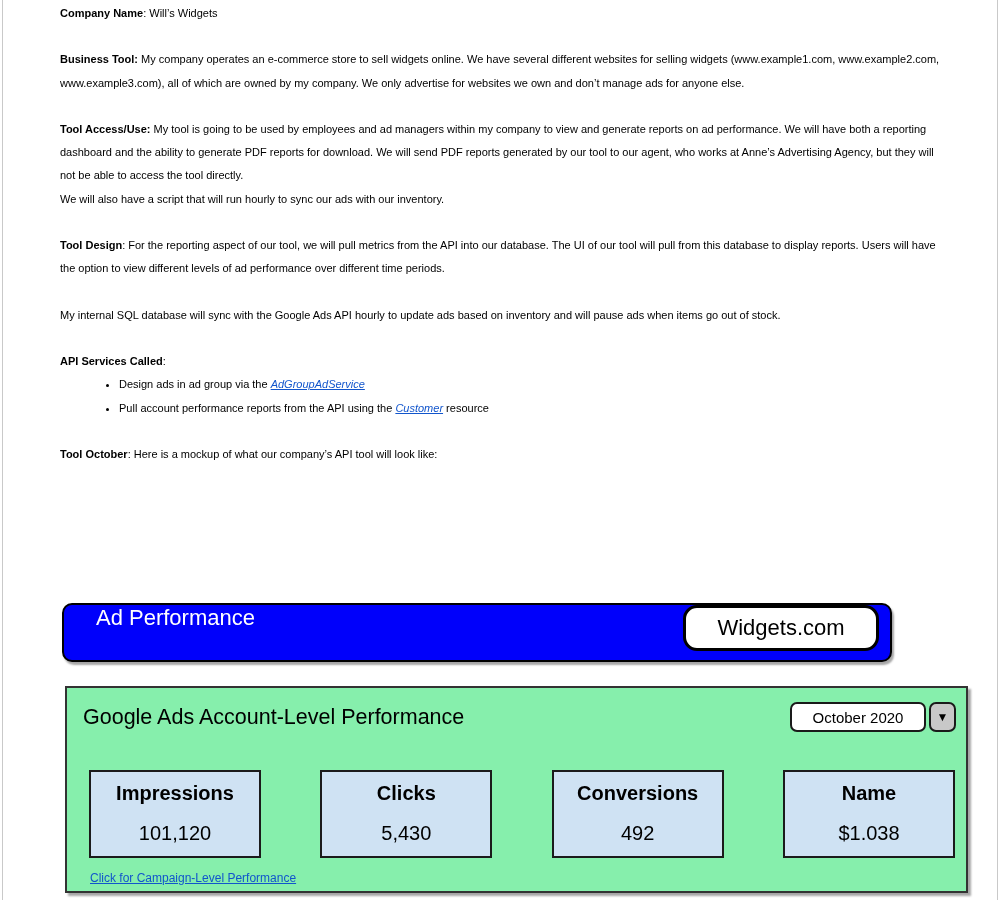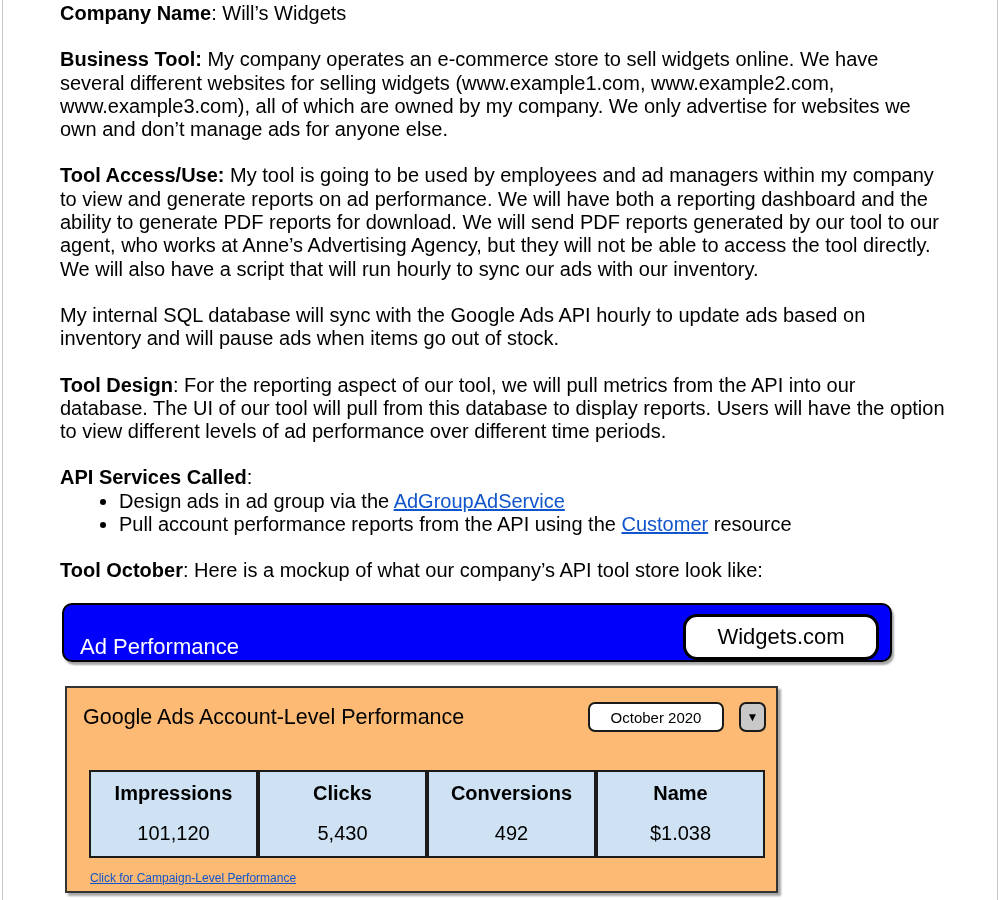--- a/index.html
+++ b/index.html
@@ -11,64 +11,64 @@
     position: relative;
     overflow: hidden;
   }
   .edge { position: absolute; top: 0; bottom: 0; width: 1px; background: #c9c9c9; }
   .edge-left { left: 2px; }
   .edge-right { right: 2px; }
 
   
   .doc {
     position: absolute; left: 60px; top: 2px; width: 888px;
-    font-size: 20px; line-height: 23.3px;
+    font-size: 11px; line-height: 23.3px;
   }
   .doc p { margin: 0; }
   .doc p.para { margin-top: 23px; }
   .doc b { font-weight: bold; }
   .doc ul { margin: 0; padding-left: 59px; list-style: disc; }
   .doc li { line-height: 23.3px; }
-  .doclink { color: #1155cc; text-decoration: underline; cursor: pointer; }
+  .doclink { color: #1155cc; text-decoration: underline; cursor: pointer; font-style: italic; }
 
   
   .header-bar {
     position: absolute; left: 62px; top: 603px;
     width: 830px; height: 59px; box-sizing: border-box;
     background: #0000fb;
     border: 2px solid #000;
     border-radius: 10px;
-    display: flex; align-items: flex-end;
-    padding-left: 16px;
+    display: flex; align-items: flex-start;
+    padding-left: 32px;
     box-shadow: 2px 3px 2px rgba(0,0,0,0.35);
     gap: 21px;
   }
   .bar-title { color: #ffffff; font-size: 22px; }
   .site-button {
     margin-left: auto; margin-right: 11px;
     width: 196px; height: 46px; box-sizing: border-box;
     background: #ffffff;
     border: 3px solid #000;
     border-radius: 14px;
     display: flex; align-items: center; justify-content: center;
     font-size: 22px; color: #000;
     cursor: pointer;
   }
 
   
   .panel {
     position: absolute; left: 65px; top: 686px;
-    width: 713px; height: 207px; box-sizing: border-box;
-    background: #fdba74;
+    width: 903px; height: 207px; box-sizing: border-box;
+    background: #86efac;
     border: 2px solid #333;
     box-shadow: 3px 3px 2px rgba(0,0,0,0.35);
   }
   .panel-head { display: flex; align-items: center; margin: 14px 10px 0 16px; }
   .panel-title { font-size: 21.5px; color: #000; }
-  .dropdown { margin-left: auto; display: flex; align-items: center; gap: 15px; cursor: pointer; }
+  .dropdown { margin-left: auto; display: flex; align-items: center; gap: 3px; cursor: pointer; }
   .dropdown-box {
     width: 136px; height: 30px; box-sizing: border-box;
     background: #fff; border: 2px solid #1a1a1a; border-radius: 7px;
     display: flex; align-items: center; justify-content: center;
     font-size: 15px;
   }
   .dropdown-arrow {
     width: 27px; height: 30px; box-sizing: border-box;
     background: #c8c8c8; border: 2px solid #1a1a1a; border-radius: 7px;
     display: flex; align-items: center; justify-content: center;
@@ -97,32 +97,32 @@
 <div class="edge edge-left"></div>
 <div class="edge edge-right"></div>
 
 <div class="doc">
   <p><b>Company Name</b><span>: Will’s Widgets</span></p>
 
   <p class="para"><b>Business Tool:</b><span> My company operates an e-commerce store to sell widgets online. We have several different websites for selling widgets (www.example1.com, www.example2.com, www.example3.com), all of which are owned by my company. We only advertise for websites we own and don’t manage ads for anyone else.</span></p>
 
   <p class="para"><b>Tool Access/Use:</b><span> My tool is going to be used by employees and ad managers within my company to view and generate reports on ad performance. We will have both a reporting dashboard and the ability to generate PDF reports for download. We will send PDF reports generated by our tool to our agent, who works at Anne’s Advertising Agency, but they will not be able to access the tool directly.</span><br><span>We will also have a script that will run hourly to sync our ads with our inventory.</span></p>
 
+  <p class="para"><b>Tool Design</b><span>: For the reporting aspect of our tool, we will pull metrics from the API into our database. The UI of our tool will pull from this database to display reports. Users will have the option to view different levels of ad performance over different time periods.</span></p>
+
   <p class="para"><span>My internal SQL database will sync with the Google Ads API hourly to update ads based on inventory and will pause ads when items go out of stock.</span></p>
-
-  <p class="para"><b>Tool Design</b><span>: For the reporting aspect of our tool, we will pull metrics from the API into our database. The UI of our tool will pull from this database to display reports. Users will have the option to view different levels of ad performance over different time periods.</span></p>
 
   <p class="para"><b>API Services Called</b><span>:</span></p>
 
   <ul>
     <li><span>Design ads in ad group via the </span><a class="doclink">AdGroupAdService</a><span></span></li>
     <li><span>Pull account performance reports from the API using the </span><a class="doclink">Customer</a><span> resource</span></li>
   </ul>
 
-  <p class="para"><b>Tool October</b><span>: Here is a mockup of what our company’s API tool store look like:</span></p>
+  <p class="para"><b>Tool October</b><span>: Here is a mockup of what our company’s API tool will look like:</span></p>
 </div>
 
 <div class="header-bar">
   <span class="bar-title">Ad Performance</span>
   <div class="site-button">Widgets.com</div>
 </div>
 
 <div class="panel">
   <div class="panel-head">
     <span class="panel-title">Google Ads Account-Level Performance</span>

